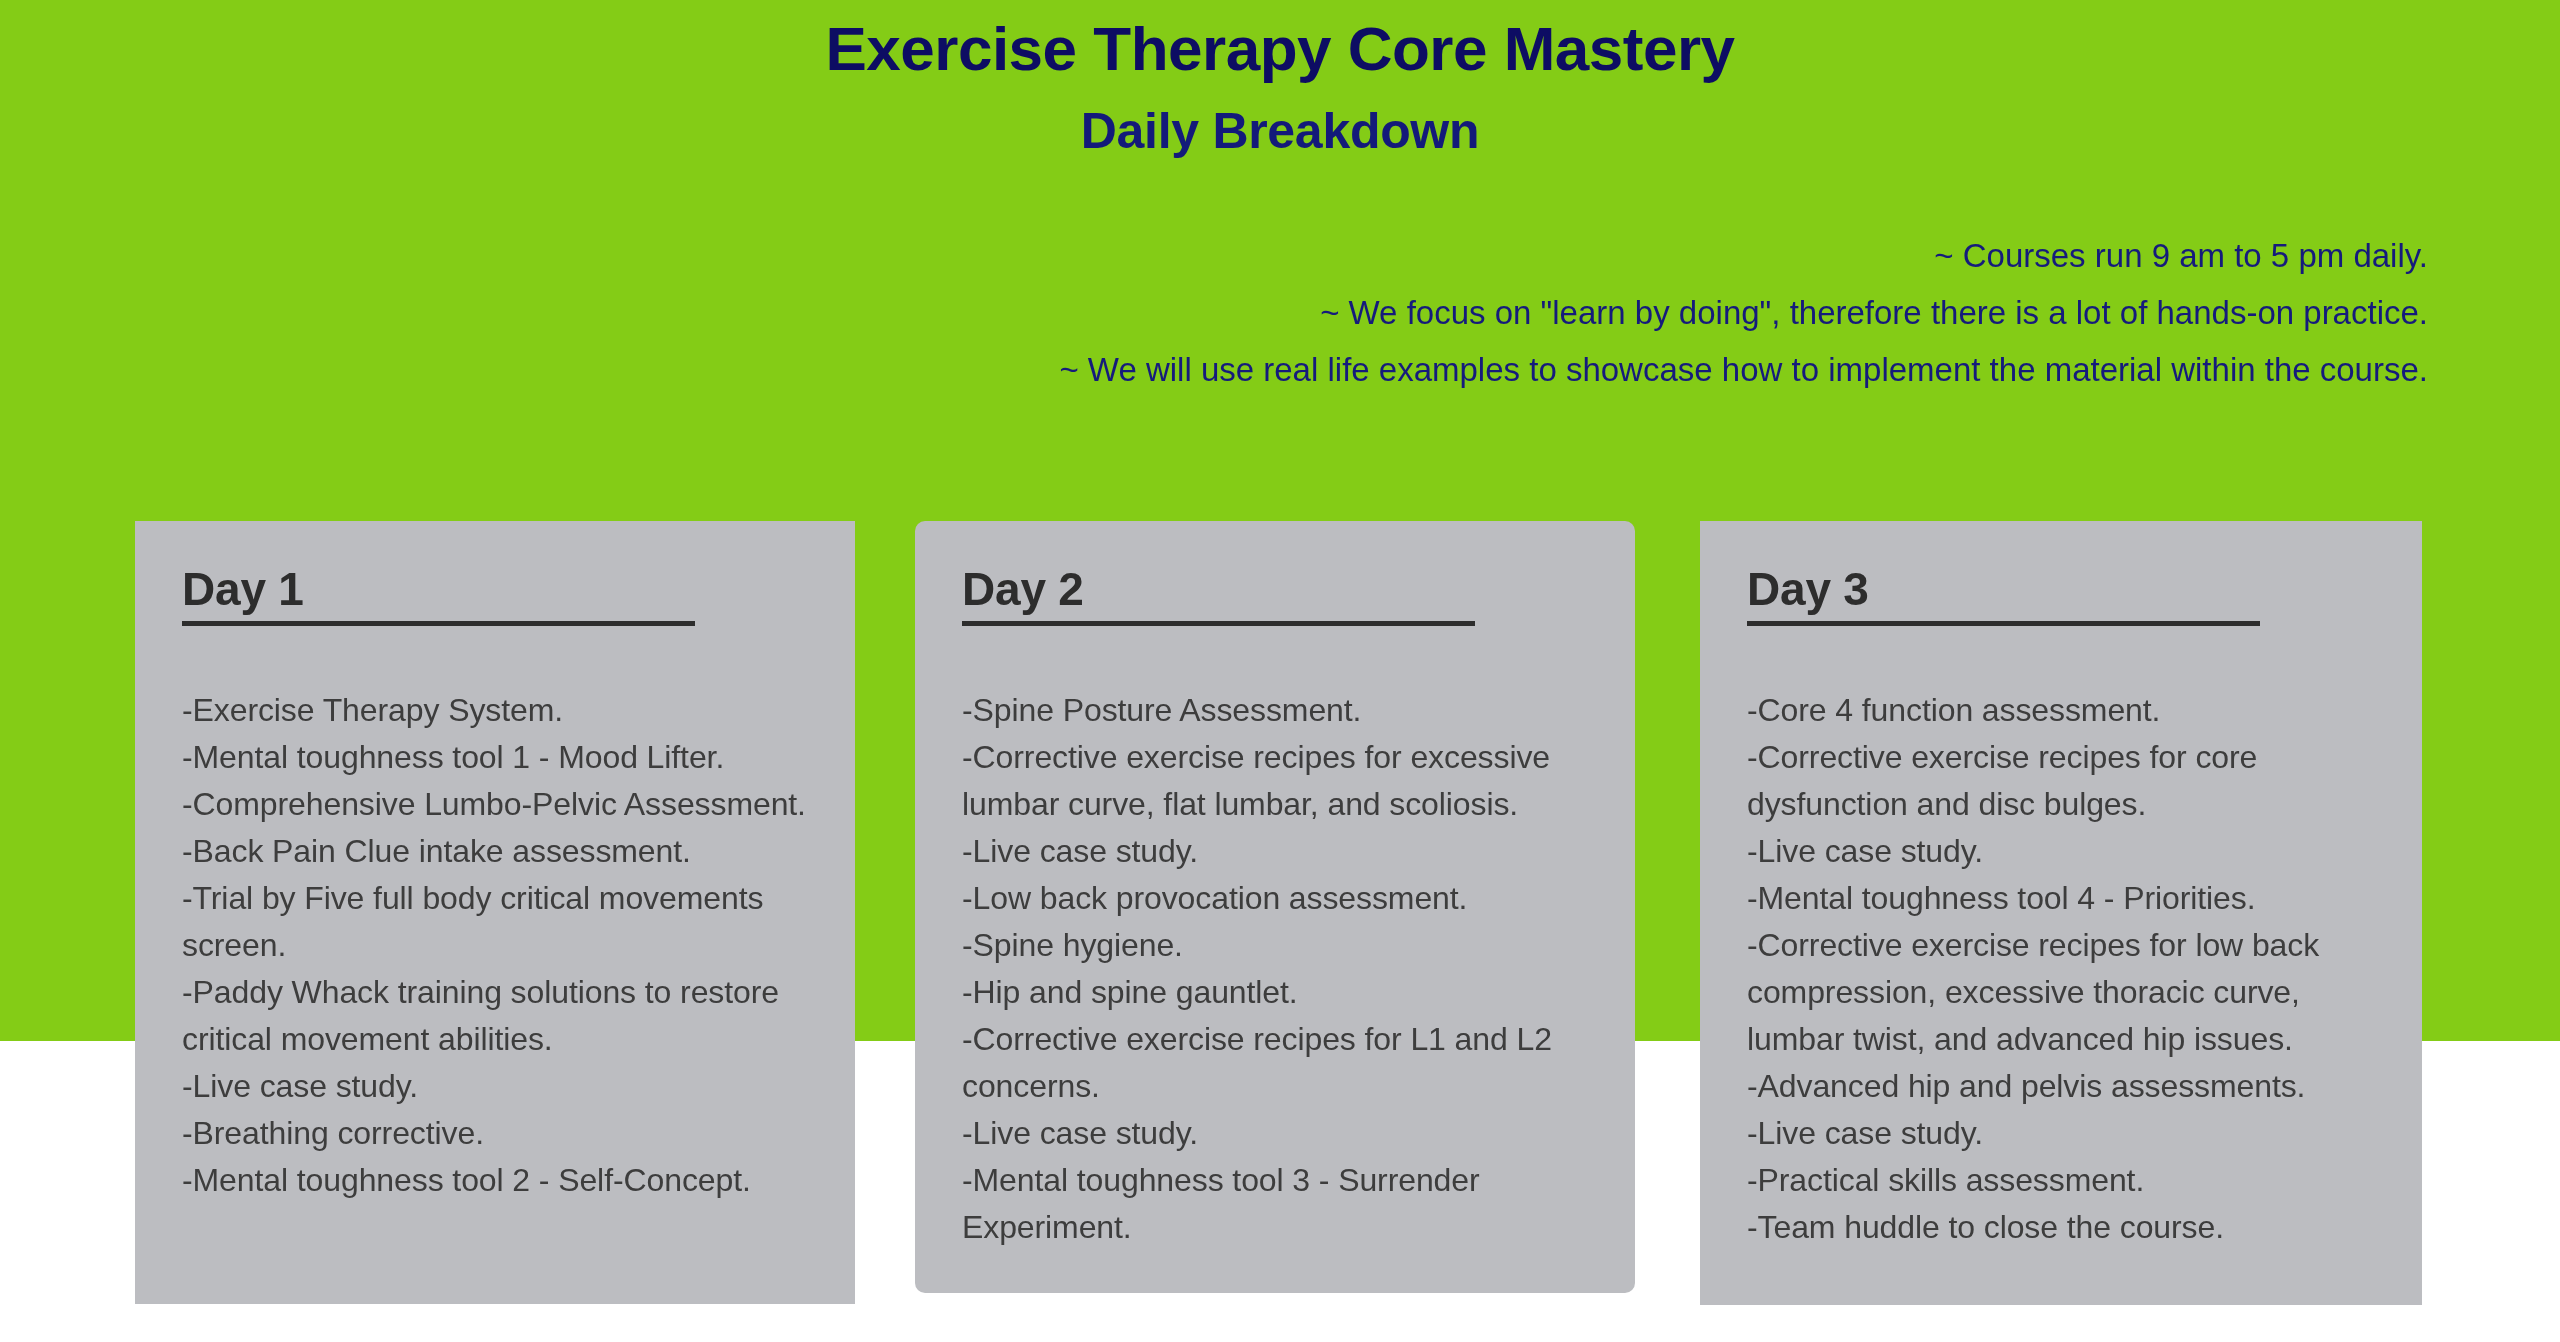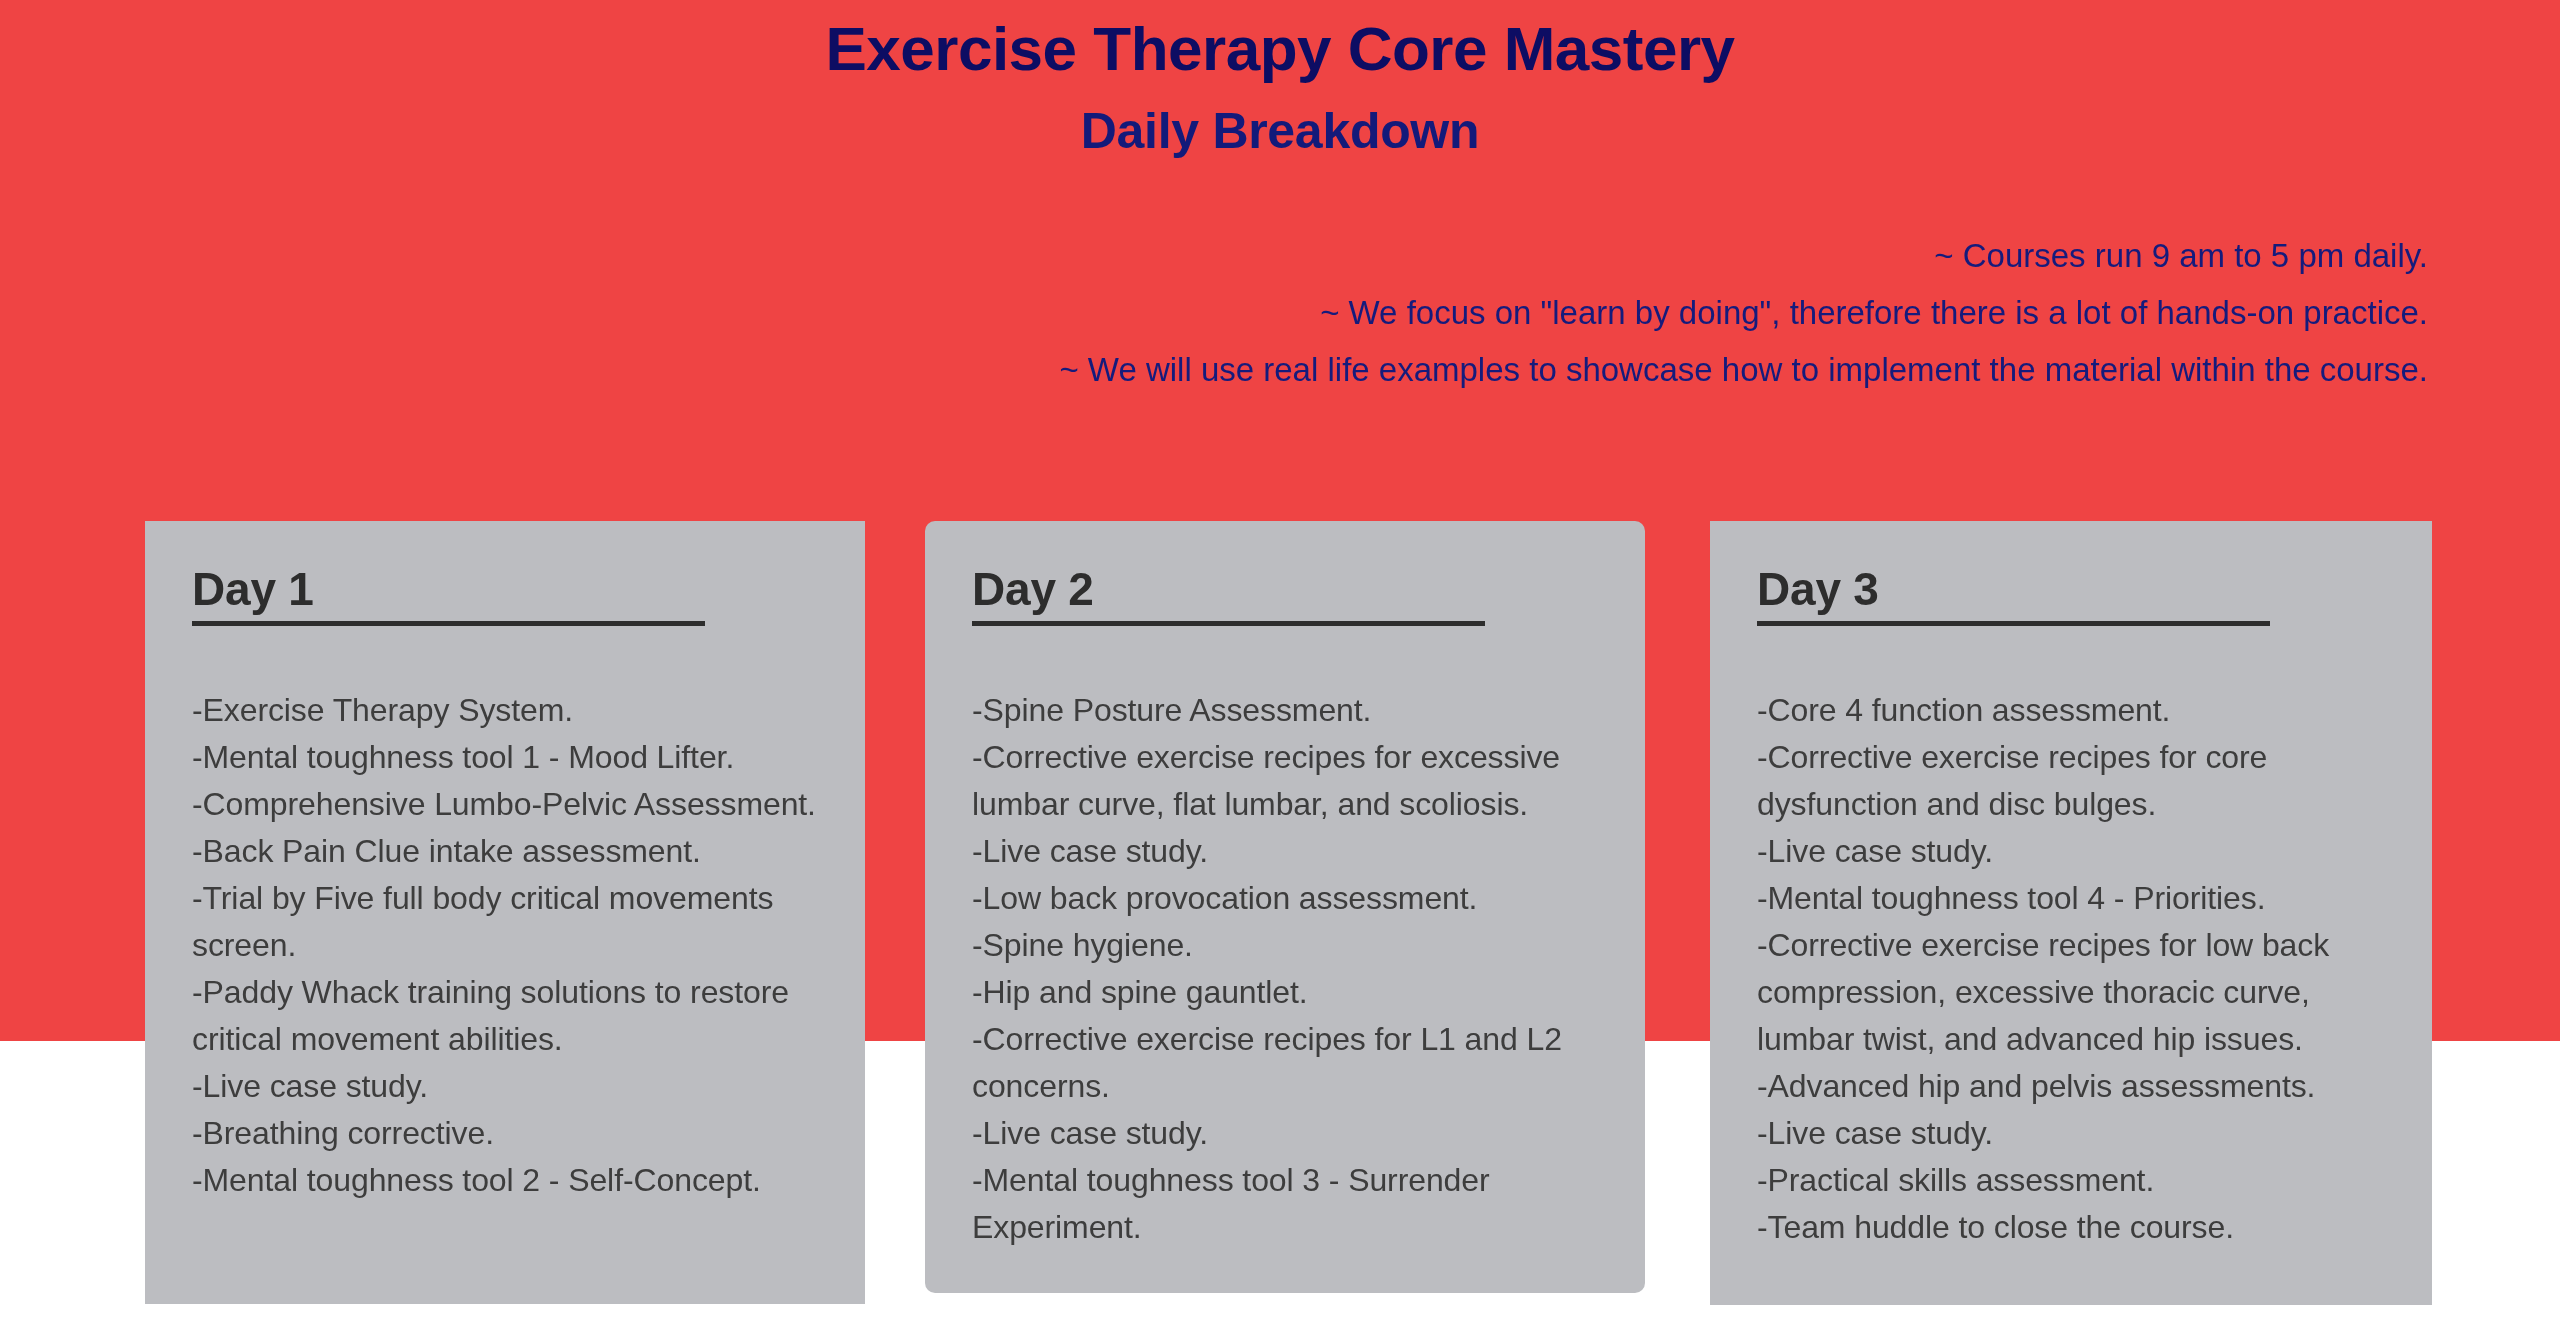--- a/index.html
+++ b/index.html
@@ -12,21 +12,21 @@
     height: 1342px;
     overflow: hidden;
     font-family: "Liberation Sans", sans-serif;
     -webkit-font-smoothing: antialiased;
   }
 
   .page {
     position: relative;
     width: 2560px;
     height: 1041px;
-    background: #ef4444;
+    background: #84cc16;
   }
 
   
   .header {
     position: absolute;
     top: 0;
     left: 0;
     width: 2560px;
     text-align: center;
     padding-top: 14px;
@@ -71,21 +71,20 @@
     left: 0;
     width: 2560px;
     height: 800px;
   }
   .card {
     position: absolute;
     top: 0;
     background: #bcbdc1;
     box-sizing: border-box;
     padding: 42px 0 0 0;
-    margin-left: 10px;
   }
   .card-1 { left: 135px;  width: 720px; height: 783px; }
   .card-2 { left: 915px;  width: 720px; height: 772px; border-radius: 10px; }
   .card-3 { left: 1700px; width: 722px; height: 784px; }
 
   .card-head {
     position: relative;
     margin-left: 47px;
     height: 72px;
   }

